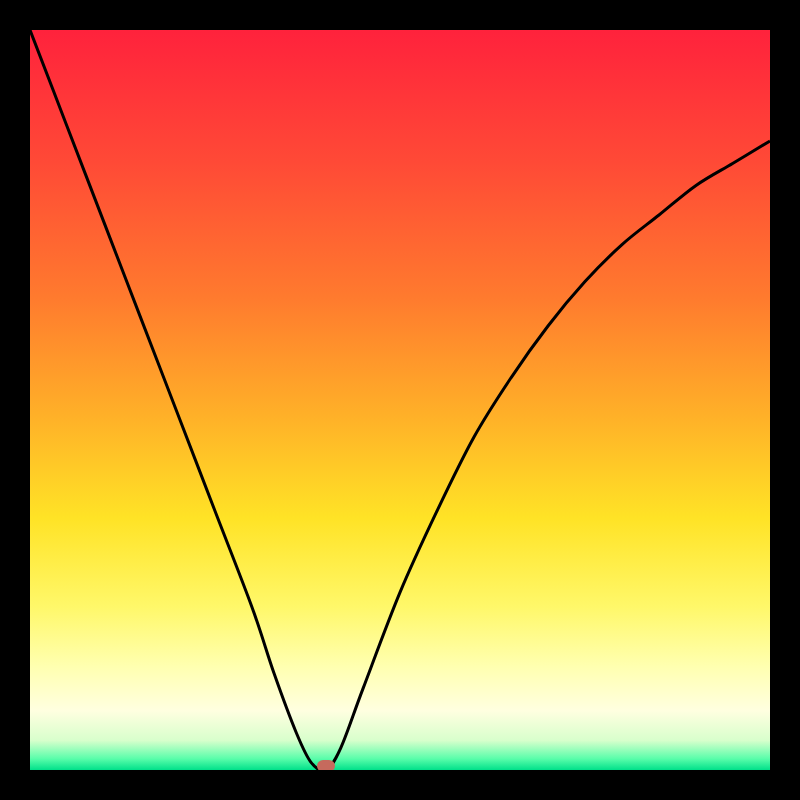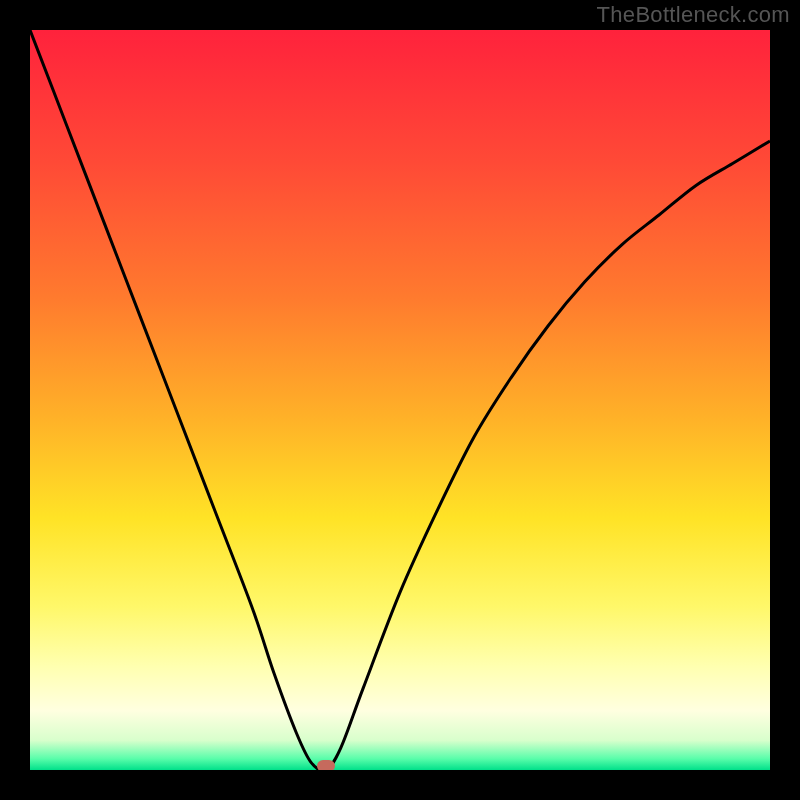--- a/index.html
+++ b/index.html
@@ -48,21 +48,20 @@
     border-radius: 6px;
     transform: translate(-50%, -50%);
     z-index: 5;
   }
 </style>
 </head>
 <body>
 
 <div class="outer">
 
-  <div class="watermark">TheBottleneck.com</div>
 
   <div class="plot-area">
     <svg viewBox="0 0 740 740" preserveAspectRatio="none">
       <defs>
         <linearGradient id="bg-grad" x1="0" y1="0" x2="0" y2="1">
             <stop offset="0%" stop-color="#ff223c"></stop>
             <stop offset="18%" stop-color="#ff4a36"></stop>
             <stop offset="36%" stop-color="#ff7a2e"></stop>
             <stop offset="52%" stop-color="#ffb028"></stop>
             <stop offset="66%" stop-color="#ffe326"></stop>

